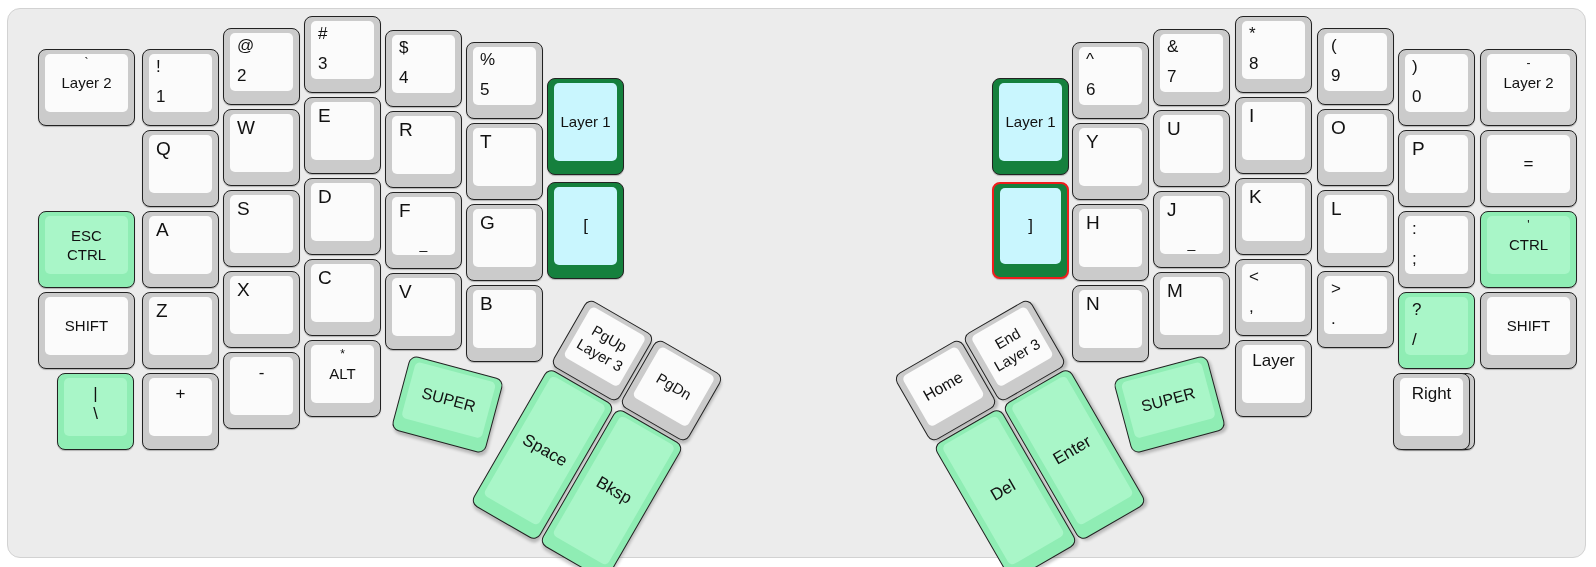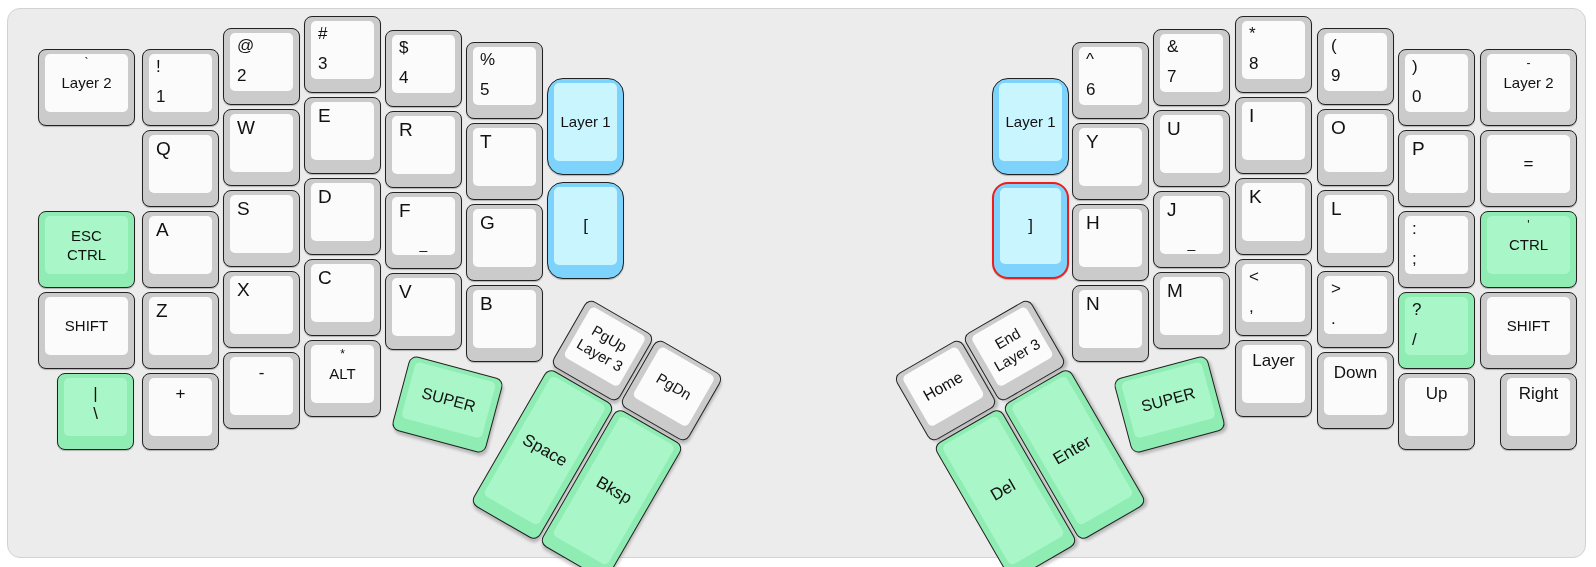--- a/index.html
+++ b/index.html
@@ -17,21 +17,21 @@
   .key{
     position:absolute;box-sizing:border-box;
     border:1.5px solid #222;border-radius:8px;
     box-shadow:0 1px 1px rgba(0,0,0,0.25);
   }
   .key.rot{box-shadow:2px 3px 3px rgba(0,0,0,0.22);}
   .key.white{background:#cbcbcb;}
   .key.white .cap{background:#fbfbfb;}
   .key.green{background:#8fedb4;}
   .key.green .cap{background:#a9f6c8;}
-  .key.blue{background:#7dd3fc;border-radius:16px;}
+  .key.blue{background:#15803d;}
   .key.blue .cap{background:#c9f6fe;}
   .key.sel{border:2px solid #f11c1c;}
   .cap{
     position:absolute;left:6px;right:6px;top:4px;bottom:13px;
     border-radius:5px;
   }
   .legends{
     position:absolute;left:0;right:0;top:0;bottom:0;
     display:flex;flex-direction:column;color:#111;line-height:1.15;
   }
@@ -439,27 +439,20 @@
       </div>
     </div>
     <div class="key white" style="left: 1317px; top: 271px; width: 77px; height: 77px;">
       <div class="cap">
         <div class="legends lg-tl fs17 two">
           <span>&gt;</span>
           <span>.</span>
         </div>
       </div>
     </div>
-    <div class="key white" style="left: 1317px; top: 352px; width: 77px; height: 77px;">
-      <div class="cap">
-        <div class="legends lg-top fs17">
-          <span>Down</span>
-        </div>
-      </div>
-    </div>
     <div class="key white" style="left: 1398px; top: 49px; width: 77px; height: 77px;">
       <div class="cap">
         <div class="legends lg-tl fs17 two">
           <span>)</span>
           <span>0</span>
         </div>
       </div>
     </div>
     <div class="key white" style="left: 1398px; top: 130px; width: 77px; height: 77px;">
       <div class="cap">
@@ -514,21 +507,21 @@
         </div>
       </div>
     </div>
     <div class="key white" style="left: 1480px; top: 292px; width: 97px; height: 77px;">
       <div class="cap">
         <div class="legends lg-ctr fs15">
           <span>SHIFT</span>
         </div>
       </div>
     </div>
-    <div class="key white" style="left: 1500px; top: 373px; width: 77px; height: 77px;">
+    <div class="key white" style="left: 1393px; top: 373px; width: 77px; height: 77px;">
       <div class="cap">
         <div class="legends lg-top fs17">
           <span>Right</span>
         </div>
       </div>
     </div>
     <div class="key white rot" style="left: 906.6px; top: 352.1px; width: 77px; height: 77px; transform: rotate(-30deg);">
       <div class="cap">
         <div class="legends lg-ctr fs16">
           <span>Home</span>

